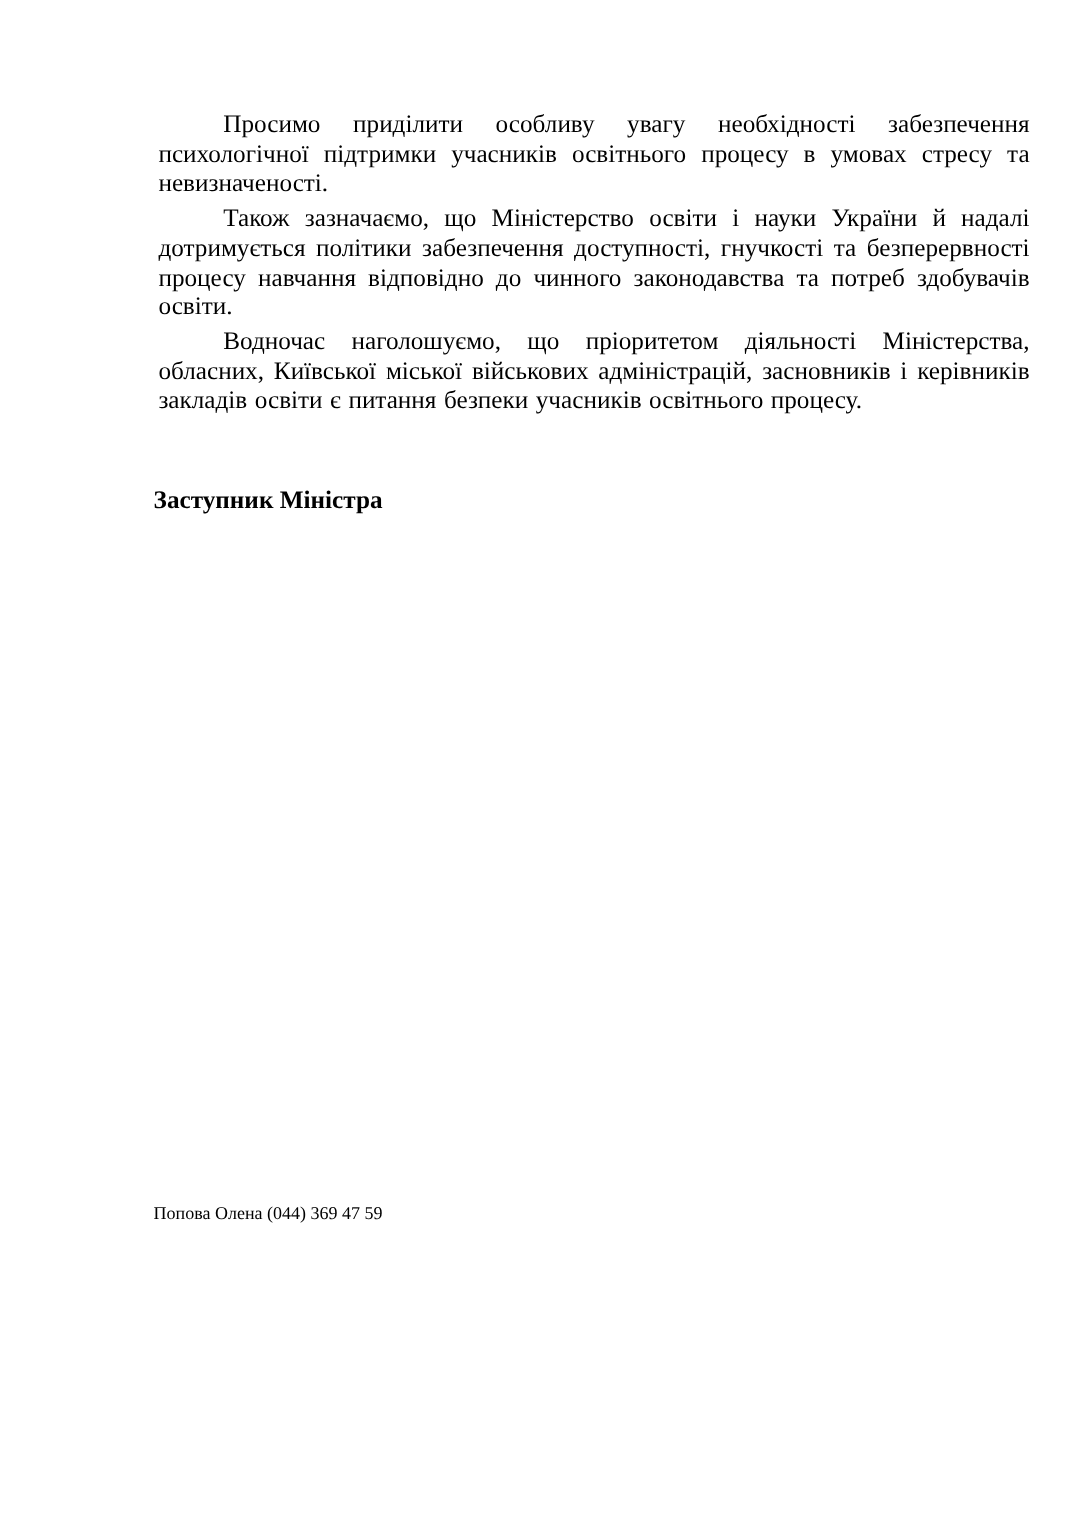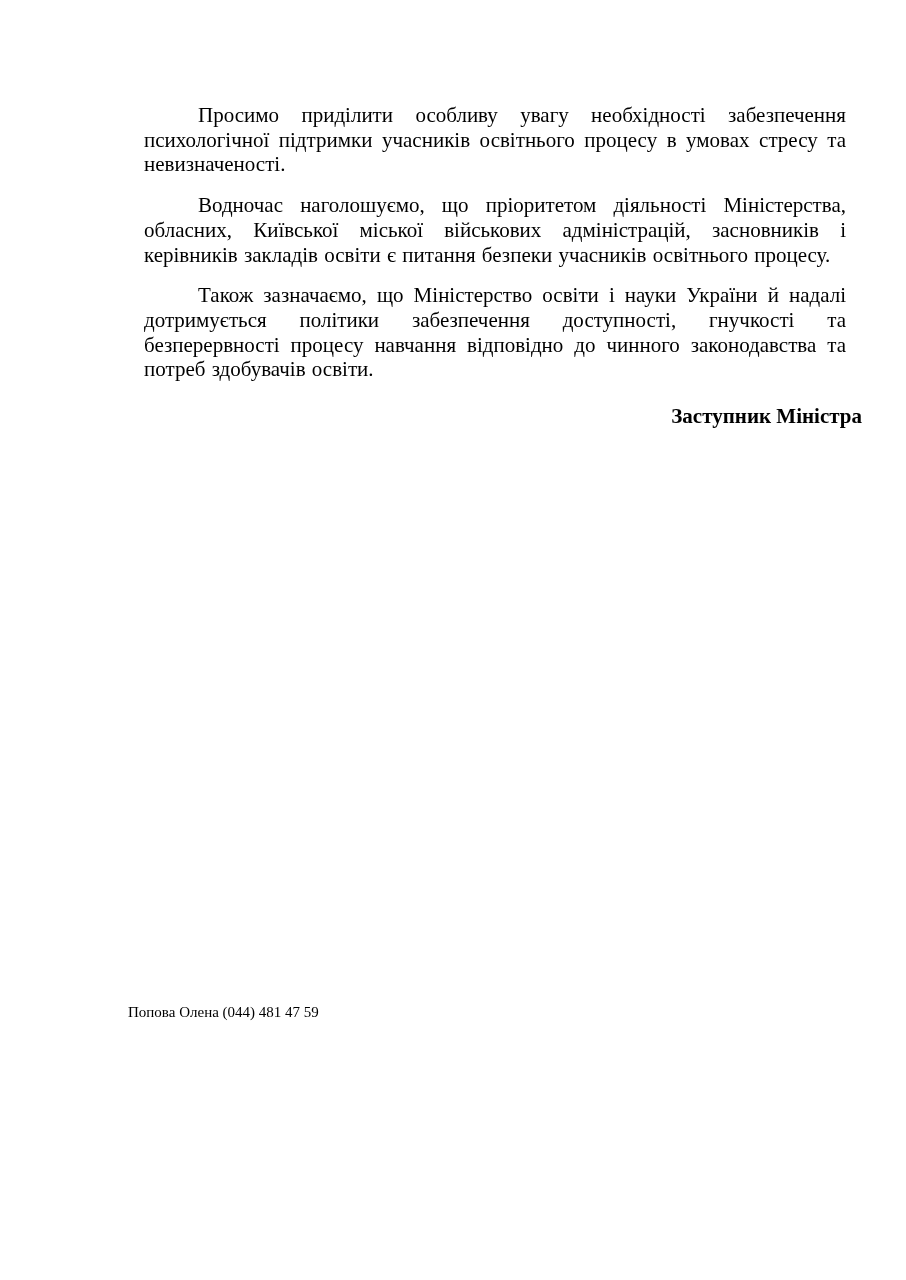--- a/index.html
+++ b/index.html
@@ -16,57 +16,57 @@
     font-family: "Liberation Serif", "DejaVu Serif", serif;
     overflow: hidden;
   }
   .letter-body {
     position: absolute;
     left: 128px;
     right: 44px;
     top: 87px;
   }
   .letter-body p {
-    margin: 16px;
+    margin: 4px;
     font-size: 21px;
     line-height: 24.7px;
     text-align: justify;
     text-indent: 54px;
     word-spacing: 1px;
   }
   .signature-row {
     position: absolute;
     left: 128px;
     right: 44px;
     top: 404px;
     display: flex;
-    justify-content: flex-end;
+    justify-content: space-between;
     align-items: baseline;
     font-size: 21px;
     line-height: 24.7px;
     font-weight: bold;
   }
   .footer-contact {
     position: absolute;
     left: 128px;
     top: 1003px;
     font-size: 15px;
     line-height: 18px;
   }
 </style>
 </head>
 <body>
 
 <div class="page">
 
   <div class="letter-body">
     <p>Просимо приділити особливу увагу необхідності забезпечення психологічної підтримки учасників освітнього процесу в умовах стресу та невизначеності.</p>
+    <p>Також зазначаємо, що Міністерство освіти і науки України й надалі дотримується політики забезпечення доступності, гнучкості та безперервності процесу навчання відповідно до чинного законодавства та потреб здобувачів освіти.</p>
     <p>Водночас наголошуємо, що пріоритетом діяльності Міністерства, обласних, Київської міської військових адміністрацій, засновників і керівників закладів освіти є питання безпеки учасників освітнього процесу.</p>
-    <p>Також зазначаємо, що Міністерство освіти і науки України й надалі дотримується політики забезпечення доступності, гнучкості та безперервності процесу навчання відповідно до чинного законодавства та потреб здобувачів освіти.</p>
   </div>
 
   <div class="signature-row">
     <span>Заступник Міністра</span>
   </div>
 
-  <div class="footer-contact">Попова Олена (044) 481 47 59</div>
+  <div class="footer-contact">Попова Олена (044) 369 47 59</div>
 
 </div>
 
 </body></html>

